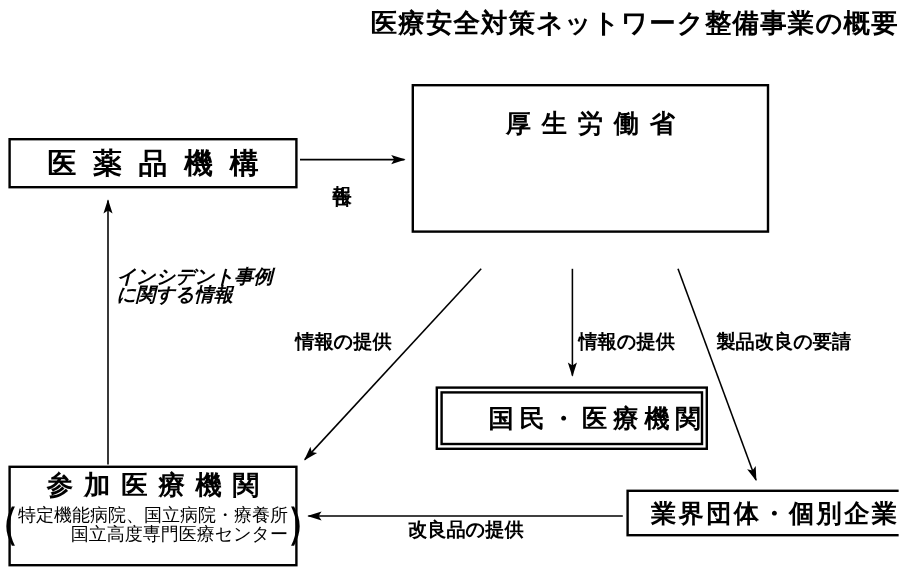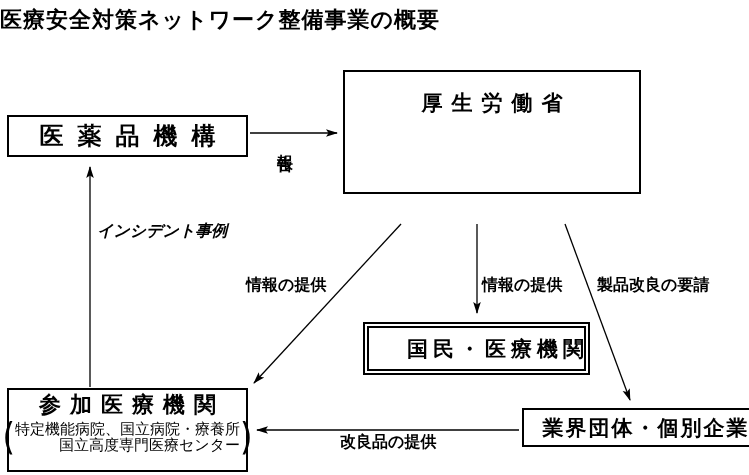--- a/index.html
+++ b/index.html
@@ -9,21 +9,21 @@
     width: 749px;
     height: 475px;
     background: #fff;
     color: #000;
     font-family: "DejaVu Sans", "Liberation Sans", sans-serif;
     overflow: hidden;
   }
   .title {
     position: absolute;
     top: 5px; left: 0; width: 749px;
-    text-align: left;
+    text-align: right;
     font-size: 22px;
     font-weight: bold;
     letter-spacing: 1px;
   }
   .box {
     position: absolute;
     border: 2px solid #000;
     background: #fff;
     display: flex;
     align-items: center;
@@ -164,20 +164,21 @@
   </div>
 
   <div class="box box-gyokai">
     <span class="lbl">業界団体・個別企業</span>
   </div>
 
   <div class="flow-label label-report">報告</div>
 
   <div class="flow-label small label-incident">
     <div>インシデント事例</div>
+    <div>に関する情報</div>
   </div>
 
   <div class="flow-label label-info-left">情報の提供</div>
 
   <div class="flow-label label-info-down">情報の提供</div>
 
   <div class="flow-label label-request">製品改良の要請</div>
 
   <div class="flow-label label-improved">改良品の提供</div>
 

